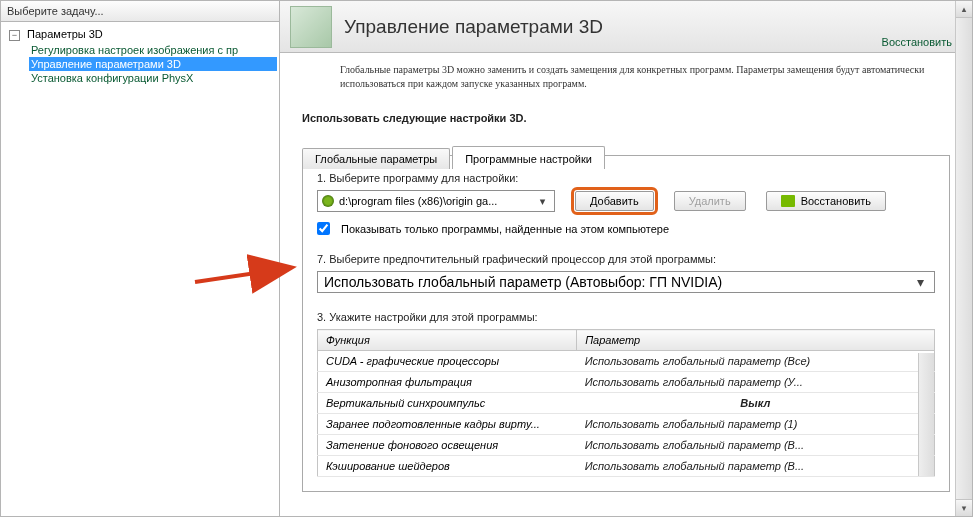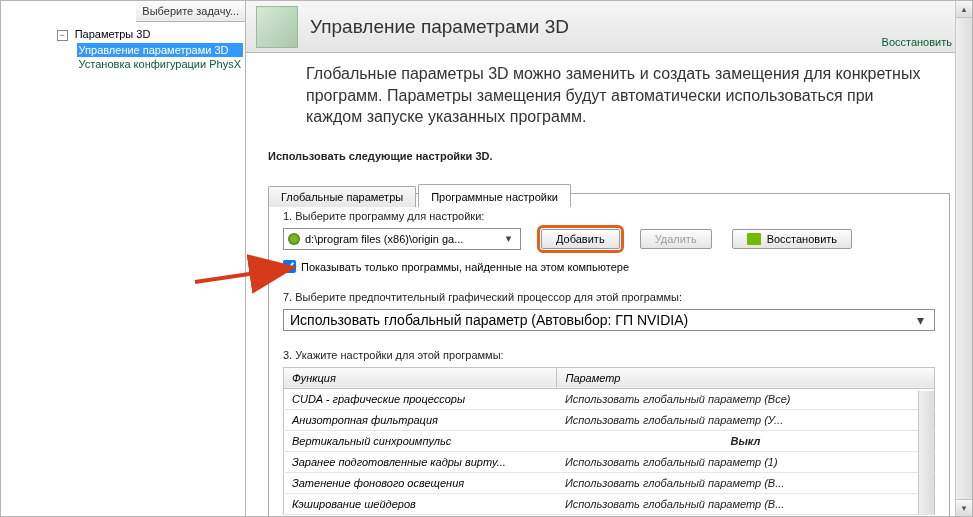--- a/index.html
+++ b/index.html
@@ -1,40 +1,40 @@
 <!DOCTYPE html>
 <html><head>
   <meta charset="utf-8">
   <style>
     * { box-sizing: border-box; margin: 0; padding: 0; font-family: Tahoma, Arial, sans-serif; }
     body { background: #f0f0f0; width: 973px; height: 517px; overflow: hidden; position: relative; }
     
     .layout { display: flex; height: 100%; }
     
-    .sidebar { width: 246px; background: #fff; border: 1px solid #b5b5b5; display: flex; flex-direction: column; align-items: flex-end; }
+    .sidebar { width: 280px; background: #fff; border: 1px solid #b5b5b5; display: flex; flex-direction: column; }
     .sidebar-header { background: linear-gradient(to bottom, #fdfdfd, #e9e9e9); border-bottom: 1px solid #b5b5b5; padding: 4px 6px; font-size: 11px; color: #333; }
     .tree { padding: 4px 2px; font-size: 11px; }
     .tree-node { white-space: nowrap; overflow: hidden; text-overflow: ellipsis; }
     .tree-toggle { display: inline-block; width: 11px; height: 11px; border: 1px solid #888; text-align: center; line-height: 9px; font-size: 9px; margin: 0 4px 0 6px; background: #fff; color: #555; }
     .tree-root { padding: 2px 0; }
     .tree-children { padding-left: 26px; }
     .tree-link { color: #0a5a33; text-decoration: none; cursor: pointer; display: block; padding: 1px 2px; }
     .tree-link.selected { background: #3399ff; color: #fff; }
     
     .main { flex: 1; background: #fff; border: 1px solid #b5b5b5; border-left: none; position: relative; overflow: hidden; }
     .main-scroll { position: absolute; right: 0; top: 0; bottom: 0; width: 17px; background: linear-gradient(to right,#eee,#ddd); border-left: 1px solid #c8c8c8; }
     .scroll-arrow { height: 17px; background: linear-gradient(to bottom,#f6f6f6,#dcdcdc); border-bottom: 1px solid #c4c4c4; text-align: center; font-size: 9px; color: #555; line-height: 17px; }
     .scroll-arrow.bottom { position: absolute; bottom: 0; left: 0; right: 0; border-top: 1px solid #c4c4c4; border-bottom: none; }
     
     .header { display: flex; align-items: center; background: linear-gradient(to bottom,#f7f7f7,#e4e4e4); border-bottom: 1px solid #b9b9b9; padding: 4px 10px; height: 52px; position: relative; }
     .header-icon { width: 42px; height: 42px; background: linear-gradient(135deg,#d8e8d8,#a8c8a8); border: 1px solid #9bb99b; margin-right: 12px; }
     .header-title { font-size: 19px; color: #333; }
     .header-restore { position: absolute; right: 20px; bottom: 4px; font-size: 11px; color: #0a5a33; cursor: pointer; }
     
-    .desc { padding: 10px 40px 8px 60px; font-size: 16px; color: #333; line-height: 1.35; }
+    .desc { padding: 10px 40px 8px 60px; font-size: 10px; color: #333; line-height: 1.35; font-family: Liberation Serif, serif; }
     
     .section-title { padding: 14px 0 8px 22px; font-size: 11px; font-weight: bold; color: #222; }
     
     .tabs { margin-left: 22px; display: flex; align-items: flex-end; position: relative; top: 14px; z-index: 2; }
     .tab { border: 1px solid #a9a9a9; border-bottom: none; padding: 4px 12px; font-size: 11px; background: linear-gradient(to bottom,#f9f9f9,#e6e6e6); border-radius: 2px 2px 0 0; margin-right: 2px; cursor: pointer; }
     .tab.active { background: #fff; padding-top: 6px; }
     
     .panel { margin: 0 22px; border: 1px solid #a9a9a9; background: #fff; padding: 12px 14px 14px 14px; position: relative; }
     
     .step-label { font-size: 11px; margin: 4px 0 6px 0; color: #222; }
@@ -44,21 +44,21 @@
     .dd-icon { width: 12px; height: 12px; background: radial-gradient(circle,#7ab51d 40%, #4a7a10 70%); border-radius: 50%; margin-right: 5px; }
     .dd-text { flex: 1; white-space: nowrap; overflow: hidden; }
     .dd-arrow { width: 15px; text-align: center; color: #444; }
     
     .btn { border: 1px solid #9a9a9a; background: linear-gradient(to bottom,#fdfdfd,#e5e5e5); padding: 3px 14px; font-size: 11px; border-radius: 2px; cursor: pointer; }
     .btn.highlighted { outline: 3px solid #e1611a; outline-offset: 1px; }
     .btn.disabled { color: #a0a0a0; }
     .btn-restore { display: flex; align-items: center; gap: 6px; }
     .nvlogo { width: 14px; height: 12px; background: #76b900; border-radius: 1px; }
     
-    .chk-row { margin-top: 10px; font-size: 11px; display: flex; align-items: flex-end; gap: 5px; }
+    .chk-row { margin-top: 10px; font-size: 11px; display: flex; align-items: flex-end; gap: 11px; }
     .chk { width: 13px; height: 13px; }
     
     .wide-dd { display: flex; align-items: center; border: 1px solid #8e8e8e; background: #fff; width: 100%; height: 22px; padding: 0 6px; font-size: 14px; }
     .wide-dd .dd-arrow { margin-left: auto; }
     
     .tbl { width: 100%; border: 1px solid #c4c4c4; border-collapse: collapse; font-size: 11px; margin-top: 6px; position: relative; font-style: italic; }
     .tbl th { background: linear-gradient(to bottom,#fbfbfb,#e7e7e7); border: 1px solid #c4c4c4; text-align: left; padding: 4px 8px; font-weight: normal; }
     .tbl td { border-bottom: 1px solid #e6e6e6; padding: 4px 8px; white-space: nowrap; overflow: hidden; }
     .tbl td.param { color: #222; }
     .tbl-wrap { position: relative; }
@@ -72,20 +72,23 @@
 
 <div class="layout">
   <div class="sidebar">
     <div class="sidebar-header">Выберите задачу...</div>
     <div class="tree">
       <div class="tree-root tree-node">
         <span class="tree-toggle">−</span>
         <span>Параметры 3D</span>
       </div>
       <div class="tree-children" id="tree-children">
+          <div class="tree-node">
+            <a class="tree-link">Регулировка настроек изображения с пр</a>
+          </div>
           <div class="tree-node">
             <a class="tree-link selected">Управление параметрами 3D</a>
           </div>
           <div class="tree-node">
             <a class="tree-link">Установка конфигурации PhysX</a>
           </div>
         </div>
     </div>
   </div>
 

